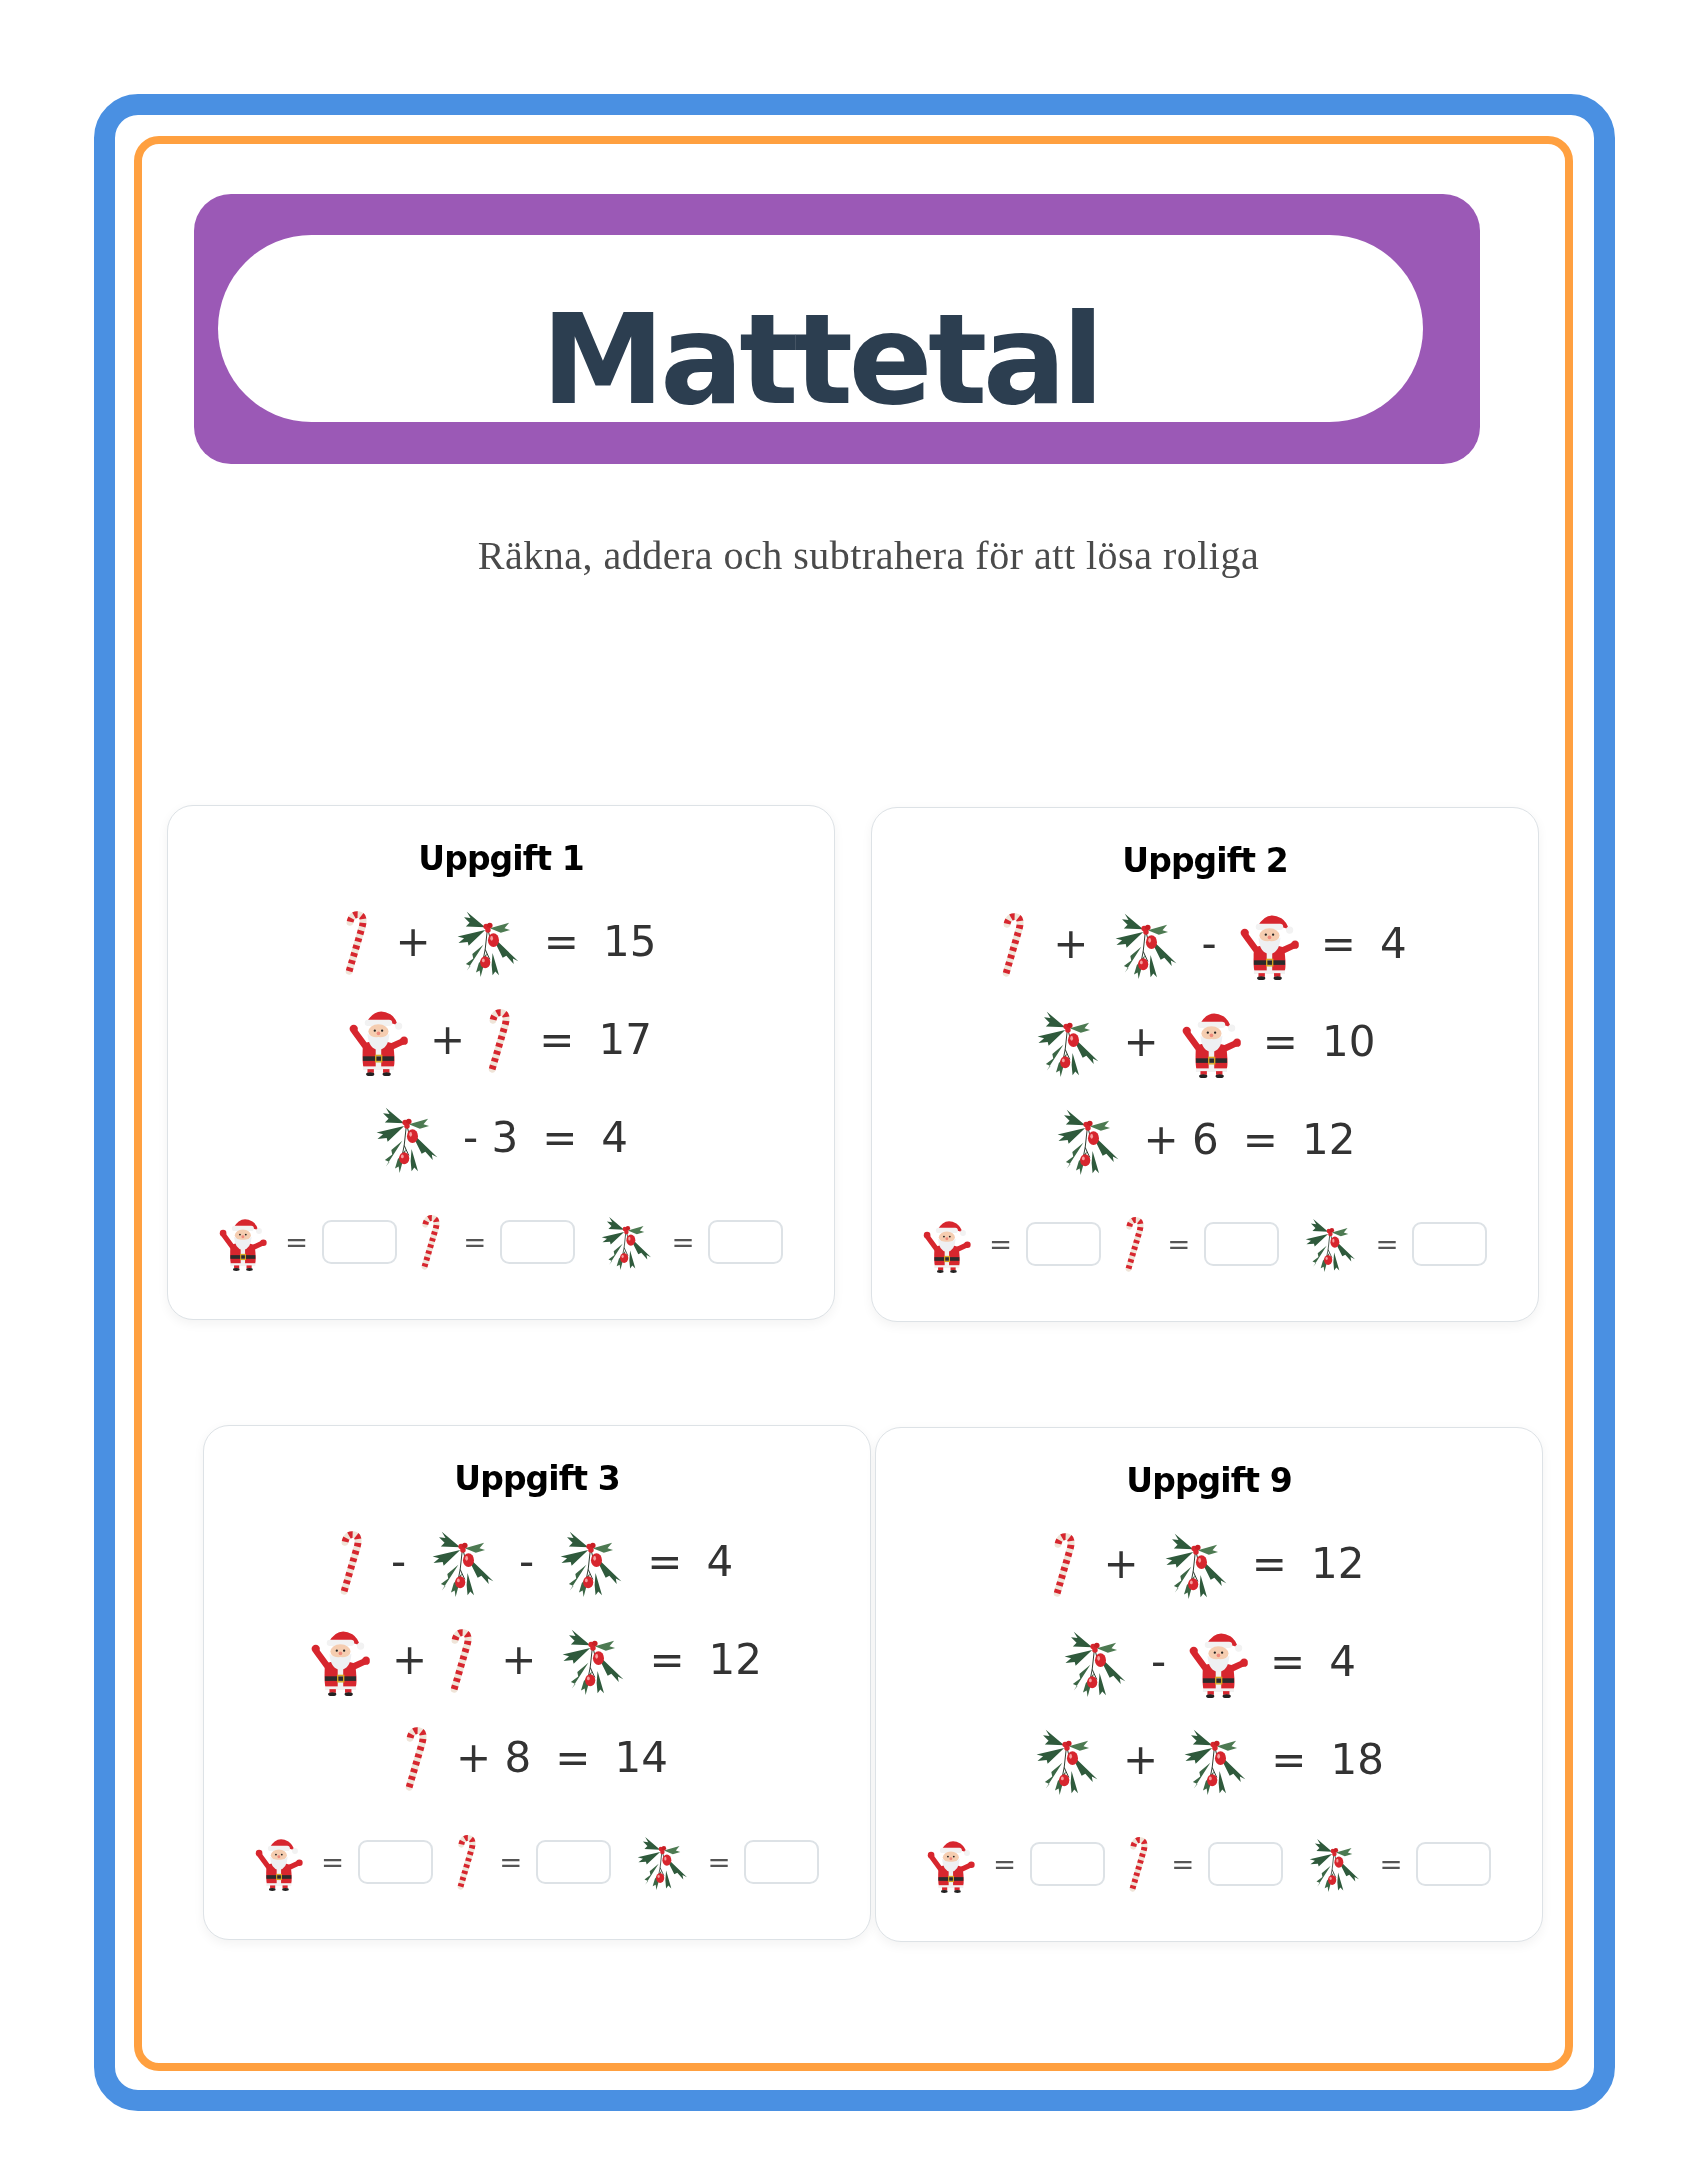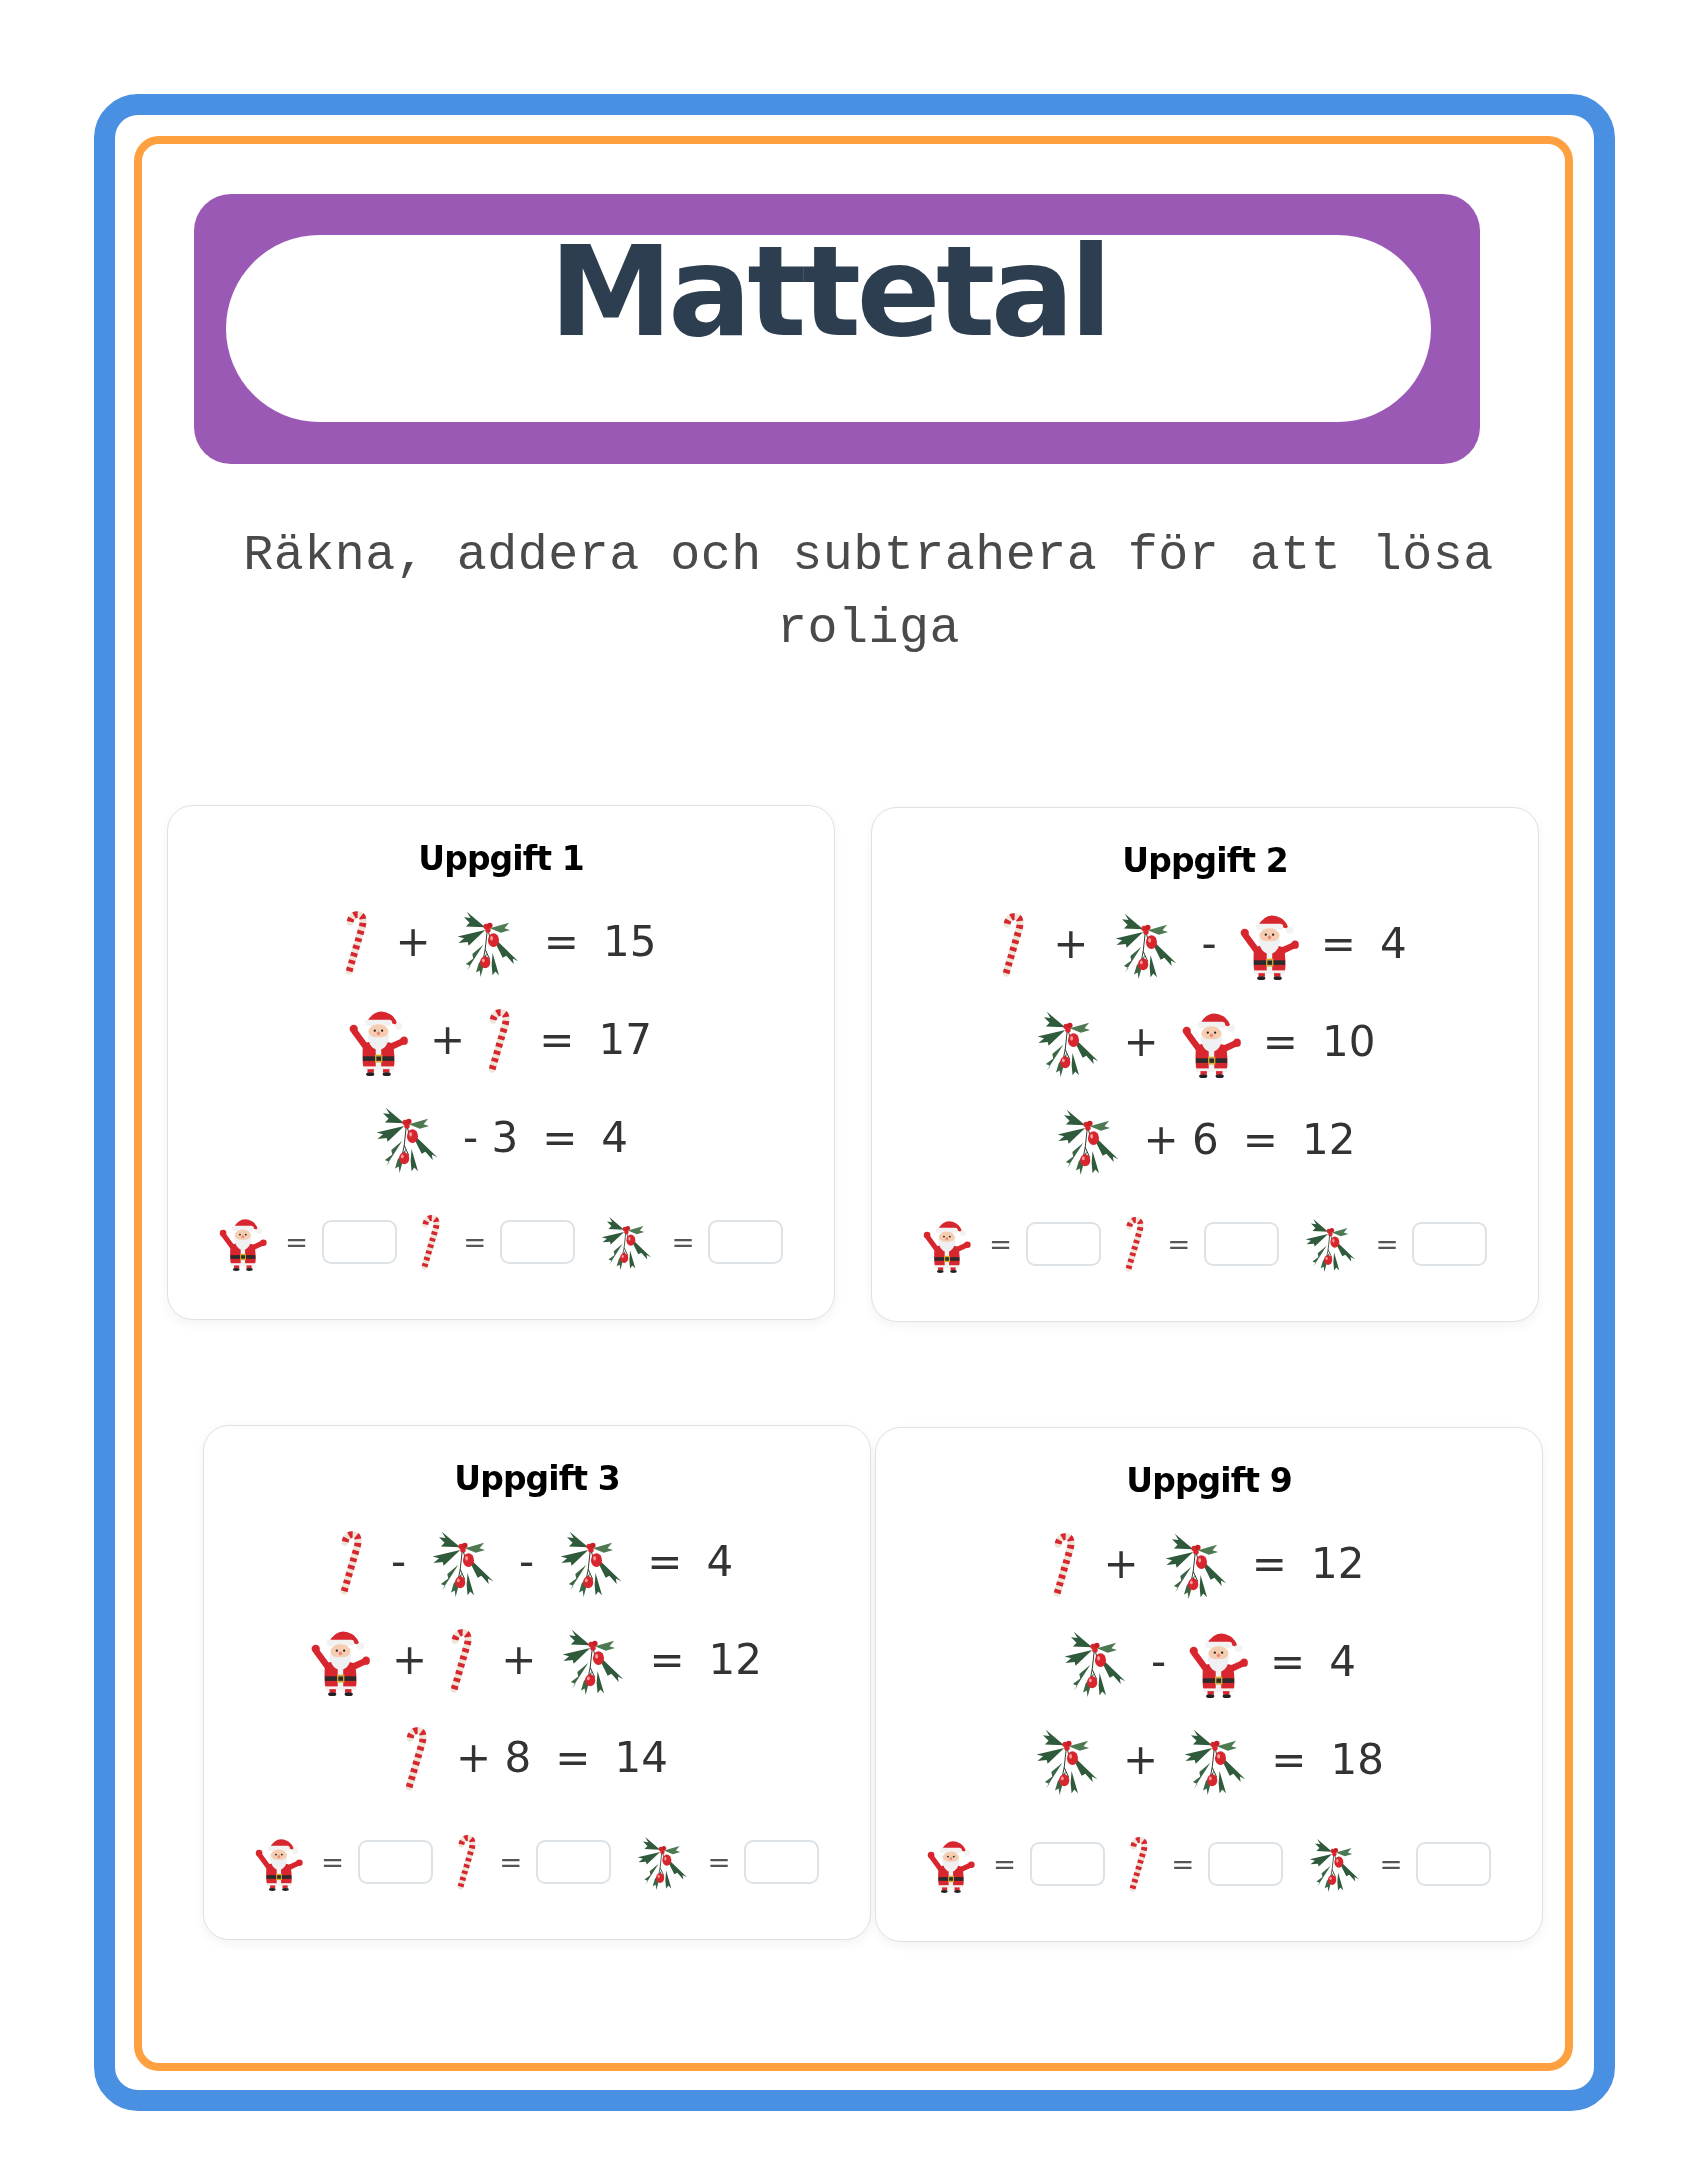--- a/index.html
+++ b/index.html
@@ -13,33 +13,33 @@
   }
   .frame-orange {
     position:absolute; left:134px; top:136px; width:1439px; height:1935px;
     box-sizing:border-box; border:8.3px solid #FFA040; border-radius:25px;
   }
   .header {
     position:absolute; left:194px; top:194px; width:1286px; height:270px;
     background:#9B59B6; border-radius:37px;
   }
   .header-pill {
-    position:absolute; left:32px; top:41px; width:1205px; height:187px;
+    position:absolute; left:24px; top:41px; width:1205px; height:187px;
     background:#ffffff; border-radius:94px;
-    display:flex; align-items:flex-start; justify-content:center;
+    display:flex; align-items:flex-end; justify-content:center;
   }
   .page-title {
     font-family:"DejaVu Sans", sans-serif; font-weight:bold;
     font-size:124px; color:#2C3E50; letter-spacing:-4.6px; line-height:1;
     margin-top:-4.6px;
   }
   .subtitle {
     position:absolute; left:216px; width:1305px; top:519px;
-    text-align:center; font-family:Liberation Mono, monospace;
-    font-size:50px; line-height:73px; color:#4a4a4a; letter-spacing:0.5px;
+    text-align:center; font-family:Liberation Serif, serif;
+    font-size:40px; line-height:73px; color:#4a4a4a; letter-spacing:0.5px;
   }
   .card {
     position:absolute; width:668px; height:515px; box-sizing:border-box;
     background:#ffffff; border:1.4px solid #dde2e6; border-radius:26px;
     box-shadow:0 3.7px 11px rgba(0,0,0,0.05);
   }
   .card-title {
     position:absolute; left:0; right:0; top:27px; text-align:center;
     font-family:"DejaVu Sans", sans-serif; font-weight:bold; font-size:33px;
     color:#000; letter-spacing:-0.9px; line-height:51px;

